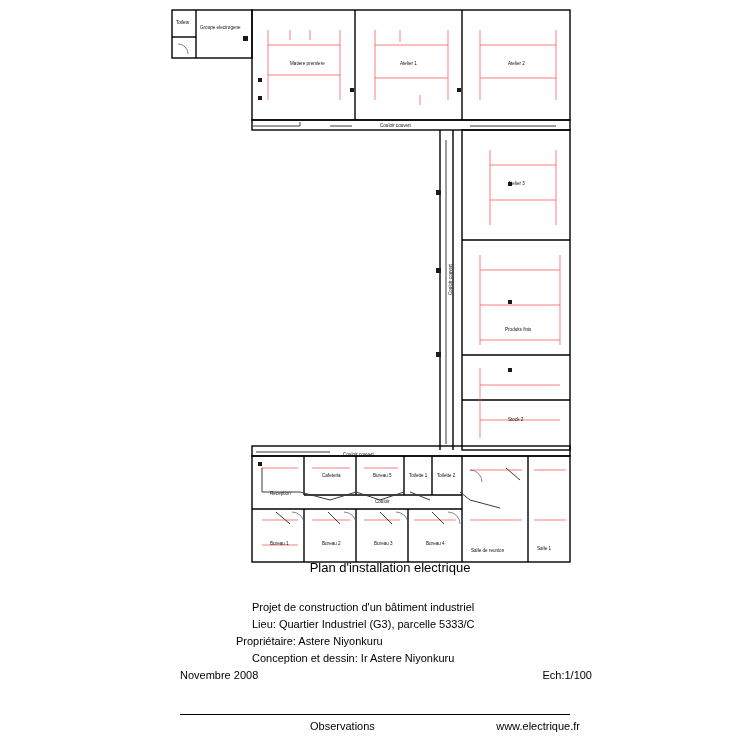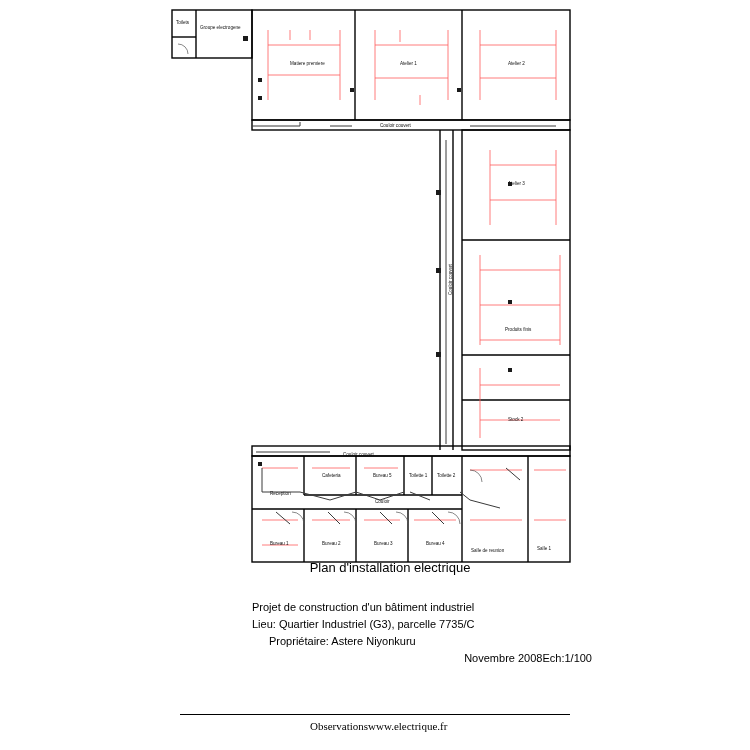--- a/index.html
+++ b/index.html
@@ -6,21 +6,21 @@
   body{width:750px;height:750px;font-family:"Liberation Sans",sans-serif;color:#000;position:relative;overflow:hidden;}
   #plan{position:absolute;left:0;top:0;width:750px;height:750px;}
   .txt{position:absolute;font-family:"Liberation Sans",sans-serif;color:#000;white-space:nowrap;}
   .room-label{font-size:4.6px;color:#111;}
   .room-label.rot{transform:rotate(-90deg);transform-origin:left top;}
   .caption{font-size:13px;}
   .footer-line{font-size:11px;}
   #title-block{position:absolute;left:180px;top:560px;width:420px;}
   .center{text-align:center;}
   .hr{position:absolute;left:180px;top:714px;width:390px;height:0;border-top:1.5px solid #000;}
-  .bottom-row{position:absolute;top:720px;left:180px;width:400px;display:flex;align-items:baseline;font-family:Liberation Serif, serif;}
+  .bottom-row{position:absolute;top:720px;left:180px;width:400px;display:flex;justify-content:space-between;align-items:baseline;}
 </style>
 </head>
 <body>
 
 <svg id="plan" viewBox="0 0 750 750">
 
   <g fill="none" stroke="#000" stroke-width="1.4">
 
     <rect x="172" y="10" width="80" height="48"></rect>
     <line x1="196" y1="10" x2="196" y2="58"></line>
@@ -150,23 +150,24 @@
   <div class="txt room-label" style="left:374px;top:541px">Bureau 3</div>
   <div class="txt room-label" style="left:426px;top:541px">Bureau 4</div>
   <div class="txt room-label" style="left:471px;top:548px">Salle de reunion</div>
   <div class="txt room-label" style="left:537px;top:546px">Salle 1</div>
 </div>
 
 <div id="title-block">
   <div class="caption center">Plan d'installation electrique</div>
   <div style="height:26px"></div>
   <div class="footer-line" style="margin-left:72px;margin-bottom:5px">Projet de construction d'un bâtiment industriel</div>
-  <div class="footer-line" style="margin-left:72px;margin-bottom:5px">Lieu: Quartier Industriel (G3), parcelle 7735/C</div>
-  <div class="footer-line" style="margin-left:89px;margin-bottom:5px">Propriétaire: Astere Niyonkuru</div>
-  <div style="display:flex;justify-content:flex-end;padding-right:8px">
+  <div class="footer-line" style="margin-left:72px;margin-bottom:5px">Lieu: Quartier Industriel (G3), parcelle 5333/C</div>
+  <div class="footer-line" style="margin-left:56px;margin-bottom:5px">Propriétaire: Astere Niyonkuru</div>
+  <div class="footer-line" style="margin-left:72px;margin-bottom:5px">Conception et dessin: Ir Astere Niyonkuru</div>
+  <div style="display:flex;justify-content:space-between;padding-right:8px">
     <span class="footer-line">Novembre 2008</span>
     <span class="footer-line">Ech:1/100</span>
   </div>
 </div>
 
 <div class="hr"></div>
 
 <div class="bottom-row">
   <span class="footer-line" style="margin-left:130px">Observations</span>
   <span class="footer-line">www.electrique.fr</span>

